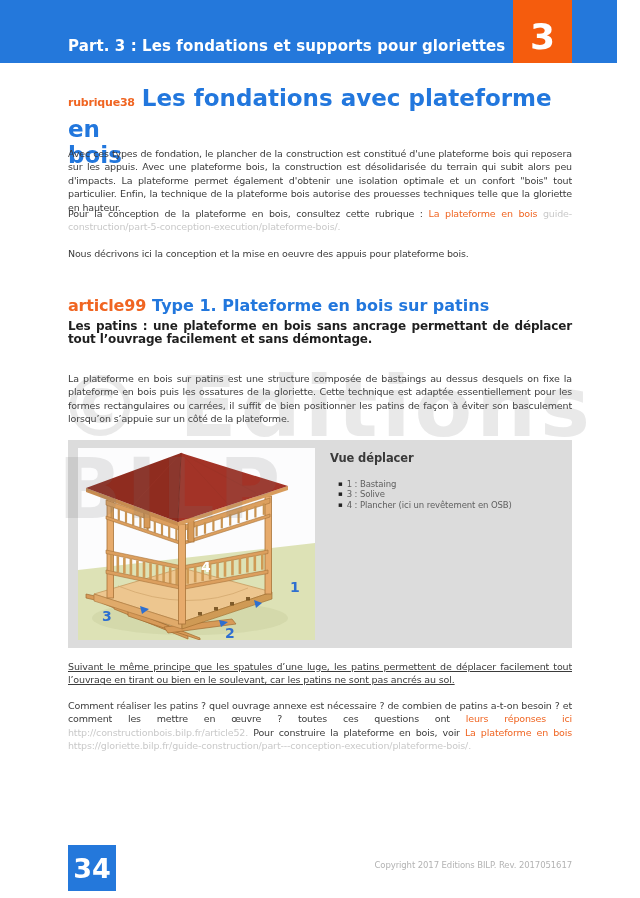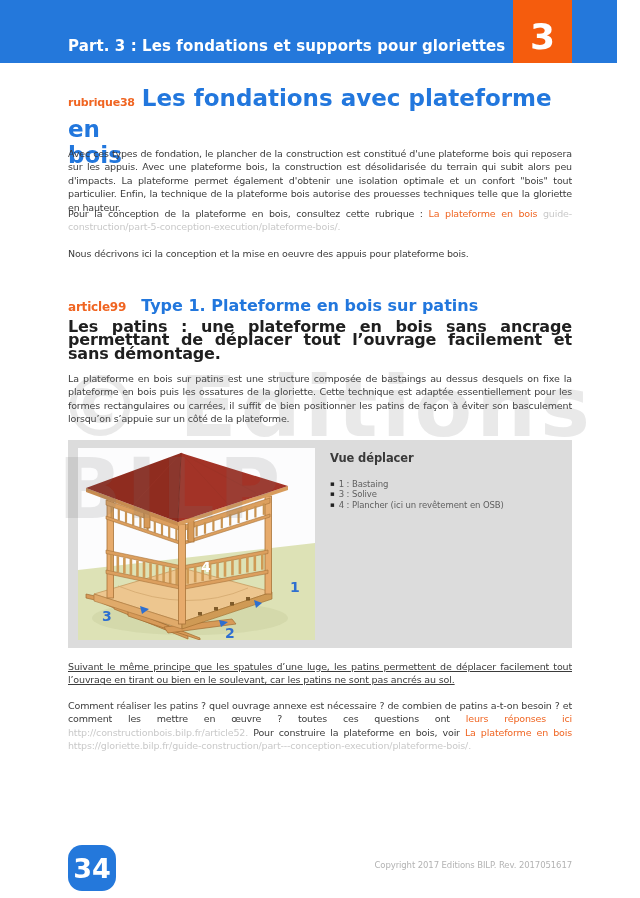--- a/index.html
+++ b/index.html
@@ -17,34 +17,34 @@
     position:absolute;left:513px;top:0;width:59px;height:63px;background:var(--orange_box);
     display:flex;align-items:center;justify-content:center;
     color:#fff;font-size:36px;font-weight:bold;padding-top:10px;box-sizing:border-box;
   }
   
   .content{position:absolute;left:68px;top:0;width:504px;height:898px;}
   .content > *{position:absolute;left:0;width:504px;margin:0;}
   h1{top:85px;font-size:23px;line-height:26px;font-weight:bold;color:var(--heading_blue);}
   .kicker{color:var(--orange_text);font-size:11px;font-weight:bold;margin-right:7px;letter-spacing:-.2px;}
   h2{top:297px;font-size:16px;line-height:18px;font-weight:bold;color:var(--heading_blue);}
-  h2 .kicker{font-size:12px;margin-right:15px;}
+  h2 .kicker{font-size:16px;margin-right:6px;}
   p{font-size:9.5px;line-height:13.4px;text-align:justify;letter-spacing:-.15px;color:#3b3b3b;}
   .p1{top:147px;} .p2{top:207px;} .p3{top:247px;}
-  .p-lead{top:320px;font-weight:bold;color:#1f1f1f;font-size:16px;}
+  .p-lead{top:320px;font-weight:bold;color:#1f1f1f;font-size:12px;}
   .p4{top:372px;} .p5{top:660px;text-decoration:underline;} .p6{top:699px;}
   .lnk{color:var(--orange_text);}
   .urlgray{color:var(--url_gray);}
   
   .figure{top:440px;height:208px;background:var(--fig_bg);}
   .fig-image{position:absolute;left:10px;top:8px;width:237px;height:192px;background:#fcfcfd;}
   .fig-legend{position:absolute;left:262px;top:11px;width:232px;}
   .fig-legend h3{margin:0;font-size:11.5px;font-weight:bold;color:#3a3a3a;letter-spacing:-.1px;}
   .fig-legend ul{margin:14px 0 0 0;padding:0;list-style:none;}
-  .fig-legend li{font-size:8.5px;line-height:10.4px;color:#5f5f5f;letter-spacing:-.1px;}
+  .fig-legend li{font-size:8.5px;line-height:10.4px;color:#5f5f5f;letter-spacing:-.1px;margin-left:8px;}
   .fig-legend .sq{color:#222;font-size:7px;margin-right:4px;vertical-align:1px;}
   
   .g-ground{fill:var(--grass);}
   .g-wood{fill:var(--wood);stroke:#a8743a;stroke-width:.8;}
   .g-wood-d{fill:#d79a58;stroke:#a06c30;stroke-width:.7;}
   .g-beam{fill:#dc9f5e;stroke:#a8743a;stroke-width:.6;}
   .g-floor{fill:#edc68f;stroke:#c79b60;stroke-width:.8;}
   .g-rim{fill:#cf9a55;stroke:#9c6a2c;stroke-width:.6;}
   .g-rim2{fill:#e0aa6a;stroke:#a8743a;stroke-width:.6;}
   .g-roof-l{fill:var(--roof_dark);}
@@ -59,21 +59,21 @@
   .g-bracket{fill:#6e4a1a;opacity:.85;}
   
   .watermark{
     position:absolute;left:58px;top:366px;z-index:9;pointer-events:none;
     font-size:84px;line-height:82px;font-weight:bold;letter-spacing:4px;
     color:rgba(120,120,120,0.16);white-space:pre-line;
   }
   
   .pagenum{
     top:845px;width:48px;height:46px;background:var(--blue);color:#fff;
-    display:flex;align-items:center;justify-content:center;font-size:27px;font-weight:bold;border-radius:14px;
+    display:flex;align-items:center;justify-content:center;font-size:27px;font-weight:bold;
   }
   .copyright{
     top:860px;text-align:right;font-size:8.5px;color:#b3b3b3;letter-spacing:-.1px;
   }
 </style>
 </head>
 <body>
 
 <div class="topbar">
   <div class="topbar-title">Part. 3 : Les fondations et supports pour gloriettes</div>

